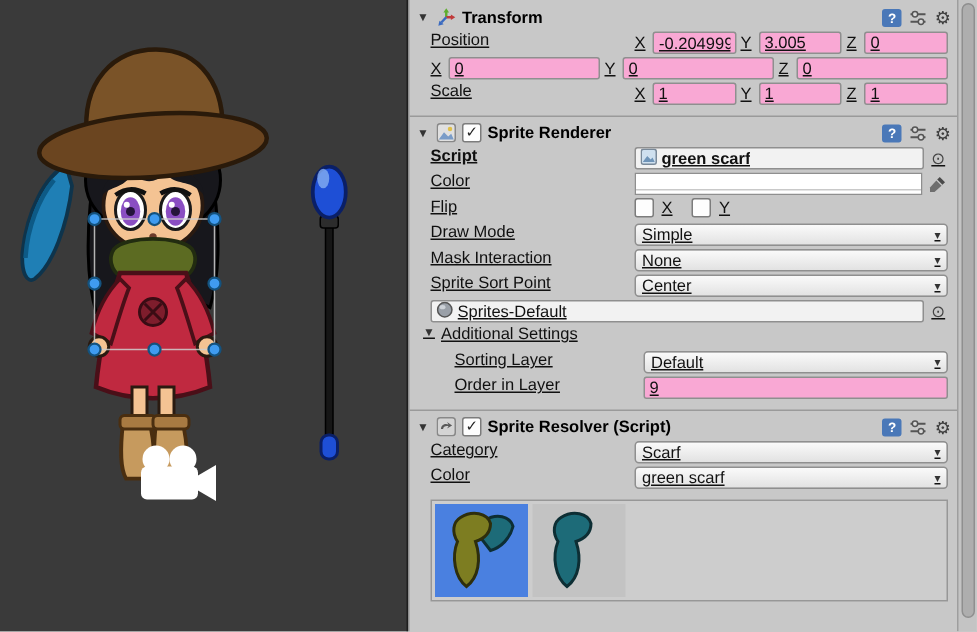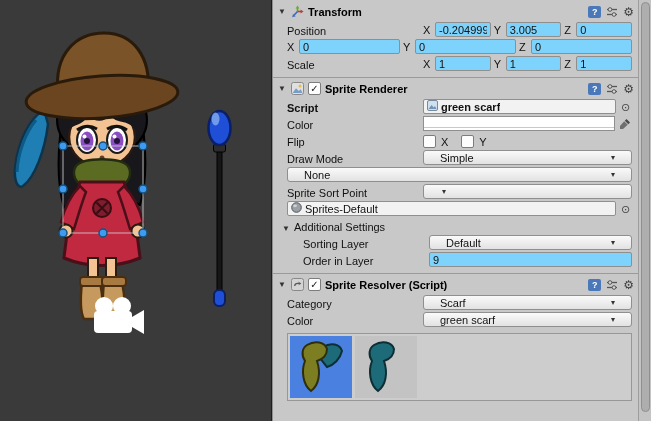--- a/index.html
+++ b/index.html
@@ -16,31 +16,31 @@
   .comp { border-top:1px solid #9a9a9a; padding:2px 2px 5px 2px; }
   .comp:first-child { border-top:none; padding-top:3px; }
   .comp-header { display:flex; align-items:center; height:17px; gap:4px; padding:0 2px; }
   .foldout { font-size:8px; color:#333; width:10px; text-align:center; cursor:pointer; }
   .ctitle { font-weight:bold; color:#000; }
   .hdr-right { margin-left:auto; display:flex; gap:5px; align-items:center; }
   .help-badge { width:13px; height:12px; background:#4a78b8; border-radius:2px; color:#fff; font-size:9px; font-weight:bold; text-align:center; line-height:12px; }
   .gear { font-size:12px; color:#3f3f3f; line-height:12px; }
   .cicon svg, .hdr-right svg { display:block; }
 
-  .row { display:flex; align-items:flex-end; height:16px; margin:1px 4px 1px 12px; }
+  .row { display:flex; align-items:flex-start; height:16px; margin:1px 4px 1px 12px;text-decoration:underline; }
   .row.indent { margin-left:28px; }
   .rlabel { width:136px; flex-shrink:0; color:#101010; }
   .row.indent .rlabel { width:126px; }
   .rlabel.bold { font-weight:bold; }
   .rvalue { flex:1; display:flex; align-items:center; gap:3px; min-width:0; }
   .axis { width:9px; color:#101010; text-align:left; cursor:ew-resize; }
 
-  .field { flex:1; min-width:0; height:15px; border:1px solid #8f8f8f; border-radius:2px; background:#7dd3fc; font-family:inherit; font-size:11px; color:#111; padding:0 3px; }
-
-  .dropdown { flex:1; min-width:0; height:15px; border:1px solid #8f8f8f; border-radius:3px; background:linear-gradient(#fafafa,#e2e2e2); display:flex; align-items:center; padding:0 16px; position:relative; cursor:pointer; }
+  .field { flex:1; min-width:0; height:15px; border:1px solid #8f8f8f; border-radius:2px; background:#f9a8d4; font-family:inherit; font-size:11px; color:#111; padding:0 3px; }
+
+  .dropdown { flex:1; min-width:0; height:15px; border:1px solid #8f8f8f; border-radius:3px; background:linear-gradient(#fafafa,#e2e2e2); display:flex; align-items:center; padding:0 4px; position:relative; cursor:pointer; }
   .dd-text { flex:1; overflow:hidden; white-space:nowrap; }
   .dd-arrow { font-size:8px; color:#333; margin-left:2px; }
 
   .objfield { flex:1; min-width:0; height:15px; border:1px solid #8f8f8f; border-radius:2px; background:#f2f2f2; display:flex; align-items:center; gap:3px; padding:0 3px; cursor:pointer; }
   .obj-text { overflow:hidden; white-space:nowrap; }
   .obj-text.bold { font-weight:bold; }
   .picker { width:13px; text-align:center; color:#444; font-size:11px; line-height:14px; cursor:pointer; }
 
   .color-swatch { flex:1; height:15px; border:1px solid #8f8f8f; background:#fff; position:relative; cursor:pointer; }
   .alpha-bar { position:absolute; left:0; right:0; bottom:0; height:3px; background:#fff; border-top:1px solid #c9c9c9; }
@@ -291,32 +291,34 @@
         <span class="rlabel">Draw Mode</span>
         <div class="rvalue">
           <div class="dropdown">
             <span class="dd-text">Simple</span>
             <span class="dd-arrow">▾</span>
           </div>
         </div>
       </div>
 
       <div class="row">
+        <span class="rlabel">Mask Interaction</span>
         <div class="rvalue">
           <div class="dropdown">
             <span class="dd-text">None</span>
             <span class="dd-arrow">▾</span>
           </div>
         </div>
       </div>
 
       <div class="row">
         <span class="rlabel">Sprite Sort Point</span>
         <div class="rvalue">
           <div class="dropdown">
+            <span class="dd-text">Center</span>
             <span class="dd-arrow">▾</span>
           </div>
         </div>
       </div>
 
       <div class="row">
         <div class="rvalue">
           <div class="objfield">
             <span><svg width="11" height="11" viewBox="0 0 11 11">
                   <circle cx="5.5" cy="5.5" r="4.8" fill="#9aa0a8" stroke="#555"></circle>

